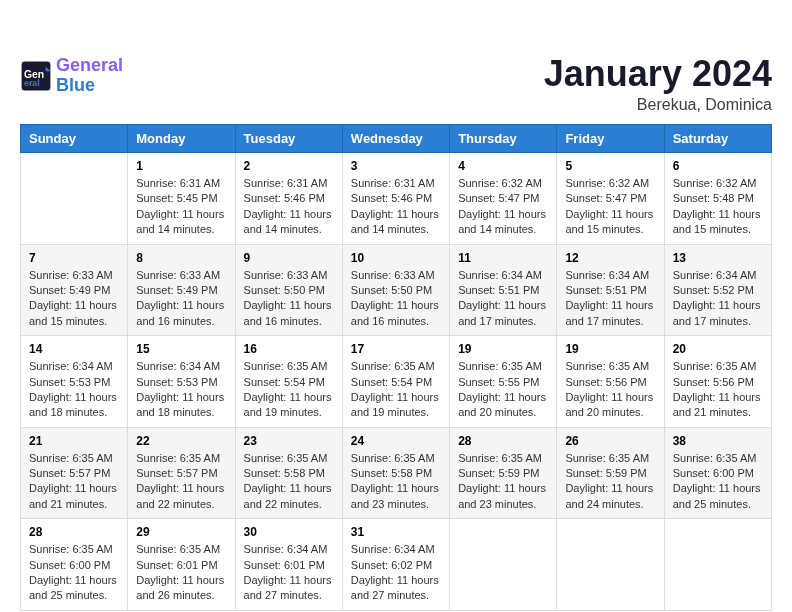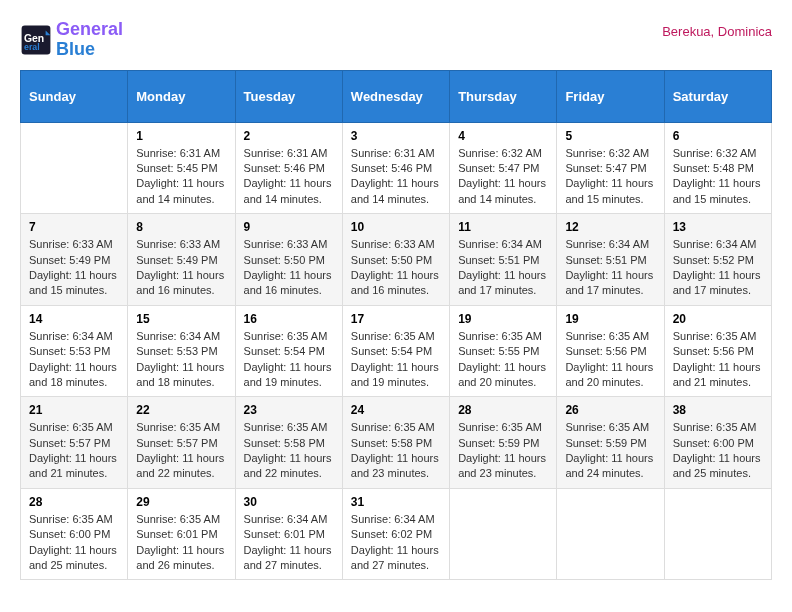--- a/index.html
+++ b/index.html
@@ -8,20 +8,21 @@
       background: #fff;
       width: 792px;
       min-height: 612px;
       padding: 20px;
     }
     .header {
       display: flex;
       justify-content: space-between;
       align-items: flex-start;
       margin-bottom: 10px;
+      margin-top: 36px;
     }
     .logo {
       display: flex;
       align-items: center;
       gap: 4px;
     }
     .logo-text {
       font-size: 18px;
       font-weight: bold;
       color: #1a1a2e;
@@ -37,34 +38,34 @@
     .title-block {
       text-align: right;
     }
     .month-title {
       font-size: 36px;
       font-weight: bold;
       color: #1a1a2e;
       line-height: 1;
     }
     .location {
-      font-size: 13px;
-      color: #be185d;
+      font-size: 16px;
+      color: #404040;
       margin-top: 4px;
     }
     table {
       width: 100%;
       border-collapse: collapse;
       font-size: 11.5px;
     }
     thead tr th {
       background-color: #2a7fd4;
       color: #fff;
       text-align: left;
-      padding: 18px 8px;
+      padding: 6px 8px;
       font-size: 13px;
       font-weight: bold;
       border: 1px solid #2068b0;
     }
     tbody tr {
       border-bottom: 1px solid #ccc;
     }
     tbody tr:nth-child(odd) {
       background: #fff;
     }
@@ -107,20 +108,21 @@
       <text x="5" y="33" font-family="Arial" font-weight="bold" font-size="11" fill="#2a7fd4">eral</text>
       <polygon points="32,8 38,14 32,14" fill="#2a7fd4"></polygon>
     </svg>
     <div>
       <div class="logo-text">
         <span>General</span><br><span style="color:#2a7fd4">Blue</span>
       </div>
     </div>
   </div>
   <div class="title-block">
+    <div class="month-title">January 2024</div>
     <div class="location">Berekua, Dominica</div>
   </div>
 </div>
 
 <table>
   <thead>
     <tr>
     <th>Sunday</th>
         <th>Monday</th>
         <th>Tuesday</th>

